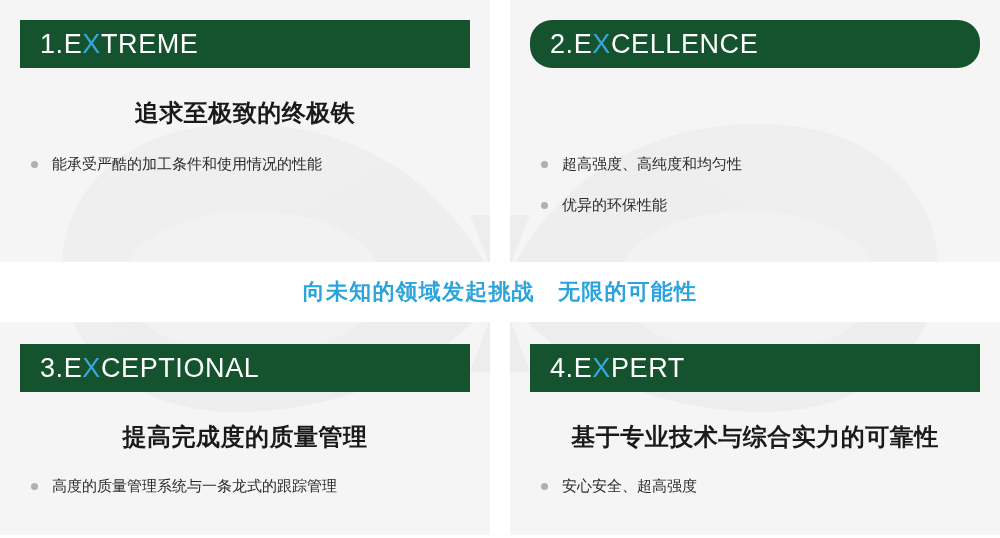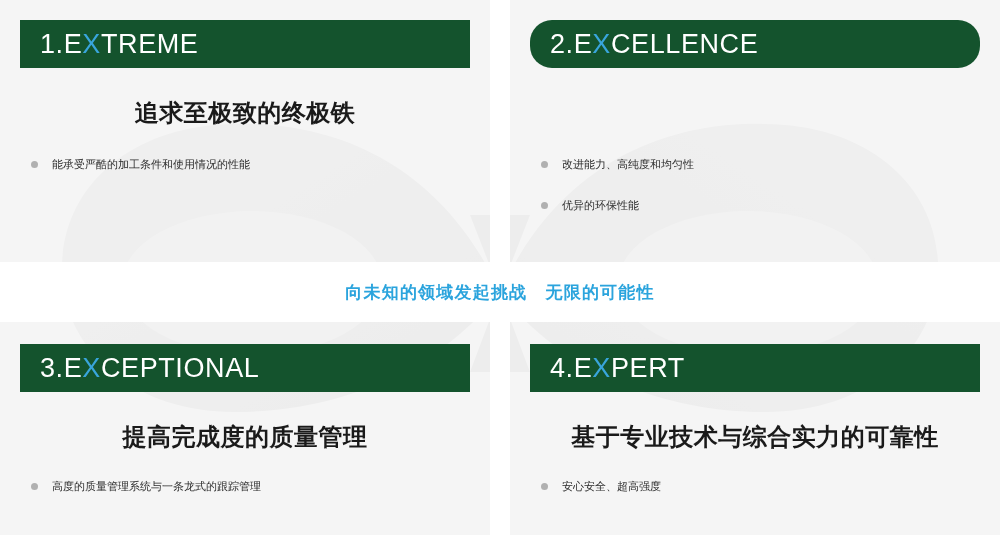--- a/index.html
+++ b/index.html
@@ -90,21 +90,21 @@
     list-style: none;
   }
   .bullets.l1 { left: 20px;  top: 155px; width: 460px; }
   .bullets.l2 { left: 530px; top: 155px; width: 460px; }
   .bullets.l3 { left: 20px;  top: 477px; width: 460px; }
   .bullets.l4 { left: 530px; top: 477px; width: 460px; }
 
   .bullets li {
     position: relative;
     padding-left: 32px;
-    font-size: 11px;
+    font-size: 15px;
     color: #2b2b2b;
     line-height: 18px;
     margin-bottom: 23px;
     white-space: nowrap;
   }
   .bullets li .dot {
     position: absolute;
     left: 11px;
     top: 6px;
     width: 7px;
@@ -127,21 +127,21 @@
     position: absolute;
     left: 0;
     top: 262px;
     width: 1000px;
     height: 60px;
     z-index: 5;
     display: flex;
     align-items: center;
     justify-content: center;
     color: #2ba4dd;
-    font-size: 17px;
+    font-size: 22px;
     font-weight: bold;
     letter-spacing: 1.2px;
     white-space: nowrap;
   }
 
   
   .gutter {
     position: absolute;
     left: 490px;
     width: 20px;
@@ -198,21 +198,21 @@
   <div class="subtitle s1">追求至极致的终极铁</div>
   <ul class="bullets l1">
     <li><span class="dot"></span><span>能承受严酷的加工条件和使用情况的性能</span></li>
   </ul>
 
   <div class="panel tr"></div>
   <div class="bar b2">
     <span class="bar-label"><span>2.</span><span>E</span><span class="x">X</span><span>CELLENCE</span></span>
   </div>
   <ul class="bullets l2">
-    <li><span class="dot"></span><span>改进能力、高纯度和均匀性</span></li>
+    <li><span class="dot"></span><span>超高强度、高纯度和均匀性</span></li>
     <li><span class="dot"></span><span>优异的环保性能</span></li>
   </ul>
 
   <div class="panel bl"></div>
   <div class="bar b3">
     <span class="bar-label"><span>3.</span><span>E</span><span class="x">X</span><span>CEPTIONAL</span></span>
   </div>
   <div class="subtitle s3">提高完成度的质量管理</div>
   <ul class="bullets l3">
     <li><span class="dot"></span><span>高度的质量管理系统与一条龙式的跟踪管理</span></li>

